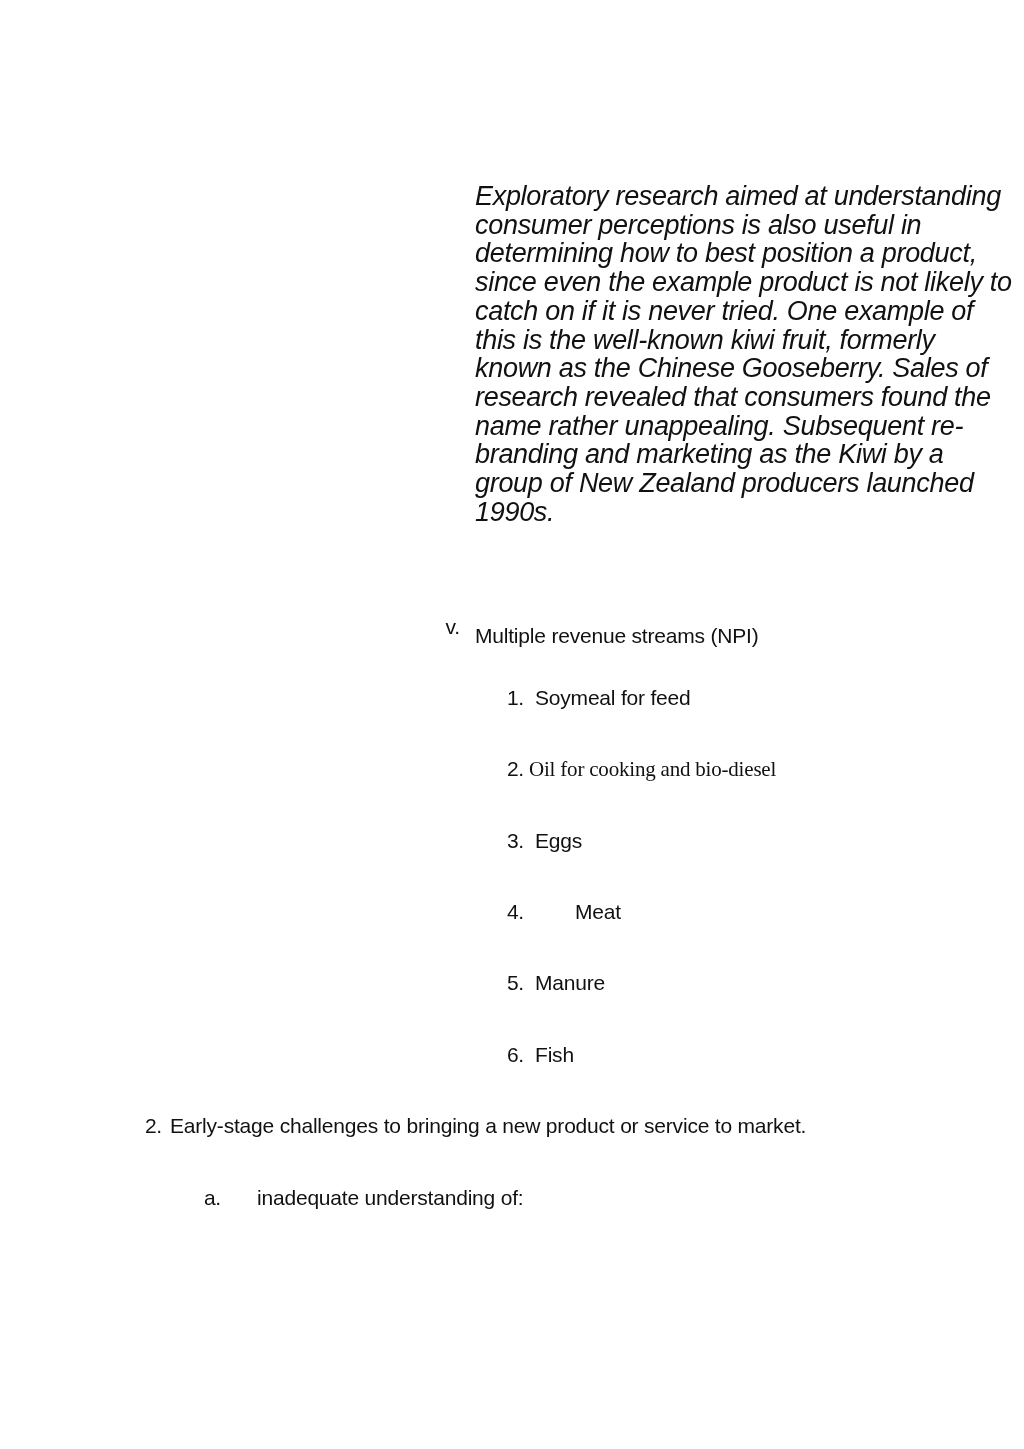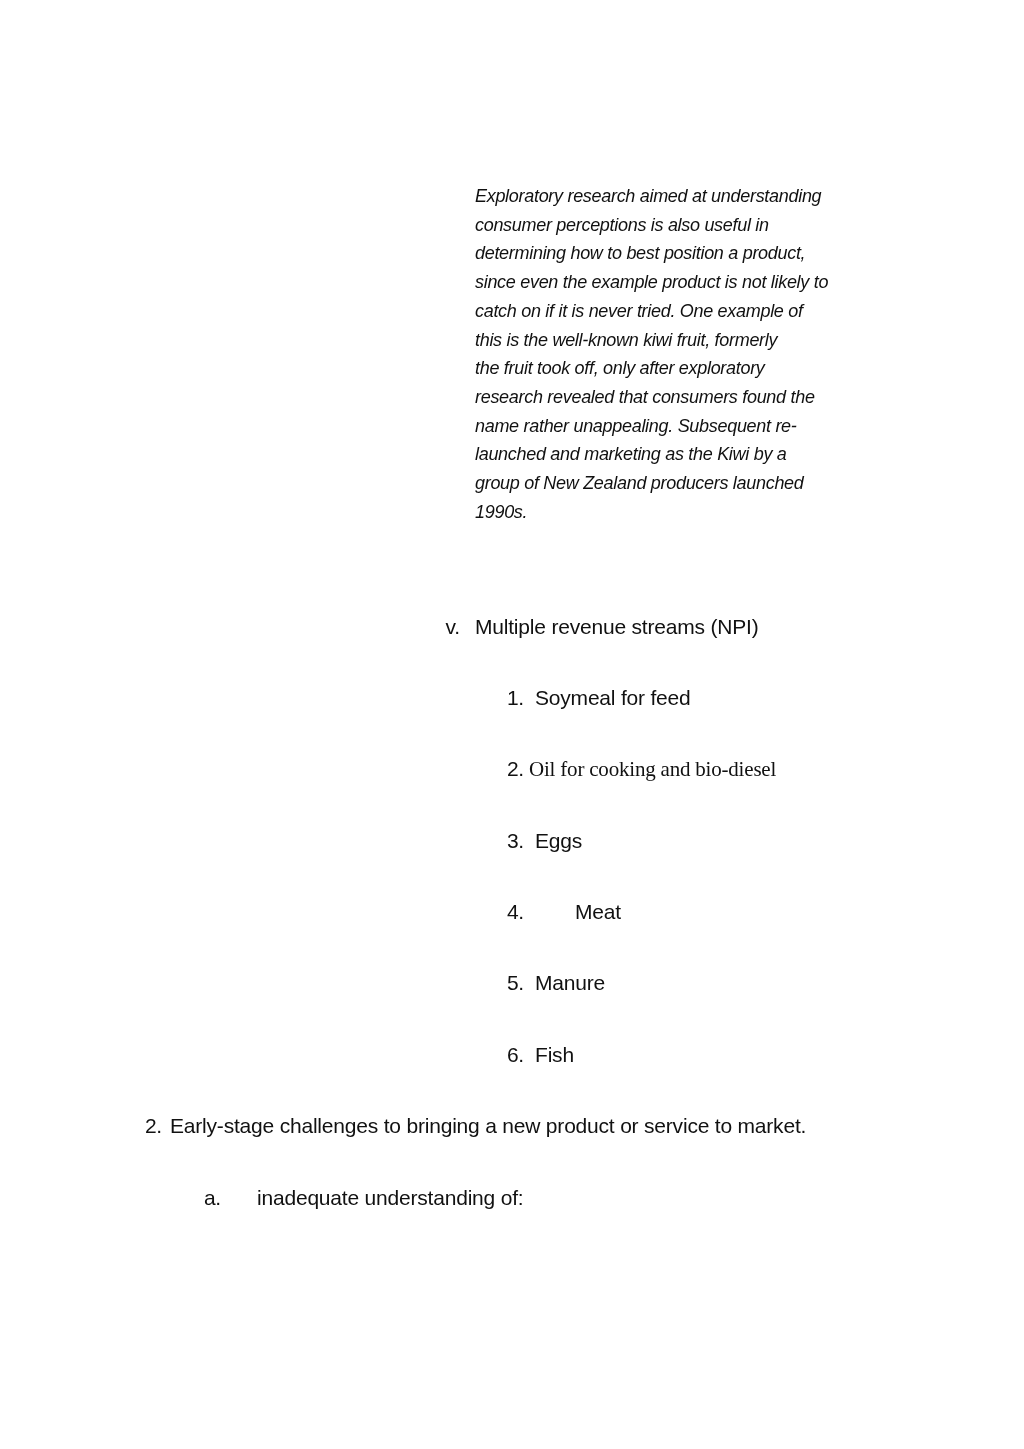--- a/index.html
+++ b/index.html
@@ -3,49 +3,49 @@
   <meta charset="utf-8">
   <style>
     html, body { margin: 0; padding: 0; background: #ffffff; }
     body {
       width: 1024px; height: 1449px; position: relative; overflow: hidden;
       font-family: "Liberation Sans", "DejaVu Sans", sans-serif;
       color: #111111;
     }
     .italic-para {
       position: absolute; left: 475px; top: 182px; width: 440px;
-      font-style: italic; font-size: 18px; line-height: 28.7px;
+      font-style: italic; font-size: 27px; line-height: 28.7px;
       letter-spacing: -0.3px; margin: 0;
     }
     .italic-para .line { display: block; white-space: nowrap; }
     .item { position: absolute; font-size: 21px; line-height: 28px; white-space: nowrap; letter-spacing: -0.2px; }
     .item .marker { position: absolute; text-align: right; }
     .item .text { position: absolute; }
   </style>
 </head>
 <body>
 
 <div class="italic-para">
   <span class="line">Exploratory research aimed at understanding</span>
   <span class="line">consumer perceptions is also useful in</span>
   <span class="line">determining how to best position a product,</span>
   <span class="line">since even the example product is not likely to</span>
   <span class="line">catch on if it is never tried. One example of</span>
   <span class="line">this is the well-known kiwi fruit, formerly</span>
-  <span class="line">the fruit took off, only after exploratory</span>
+  <span class="line">known as the Chinese Gooseberry. Sales of</span>
   <span class="line">research revealed that consumers found the</span>
   <span class="line">name rather unappealing. Subsequent re-</span>
-  <span class="line">launched and marketing as the Kiwi by a</span>
+  <span class="line">branding and marketing as the Kiwi by a</span>
   <span class="line">group of New Zealand producers launched</span>
   <span class="line">1990s.</span>
 </div>
 
 <div class="item" style="left:0; top:613px;">
   <span class="marker" style="left:420px; width:40px;">v.</span>
-  <span class="text" style="left:475px;">Multiple revenue streams (NPI)</span>
+  <span class="text" style="left:475px;margin-top:9px;">Multiple revenue streams (NPI)</span>
 </div>
 
 <div class="item" style="left:0; top:684px;">
   <span class="marker" style="left:480px; width:44px;">1.</span>
   <span class="text" style="left:535px;">Soymeal for feed</span>
 </div>
 <div class="item" style="left:0; top:755px;">
   <span class="marker" style="left:480px; width:44px;">2.</span>
   <span class="text" style="left:529px;font-family:Liberation Serif, serif;">Oil for cooking and bio-diesel</span>
 </div>

